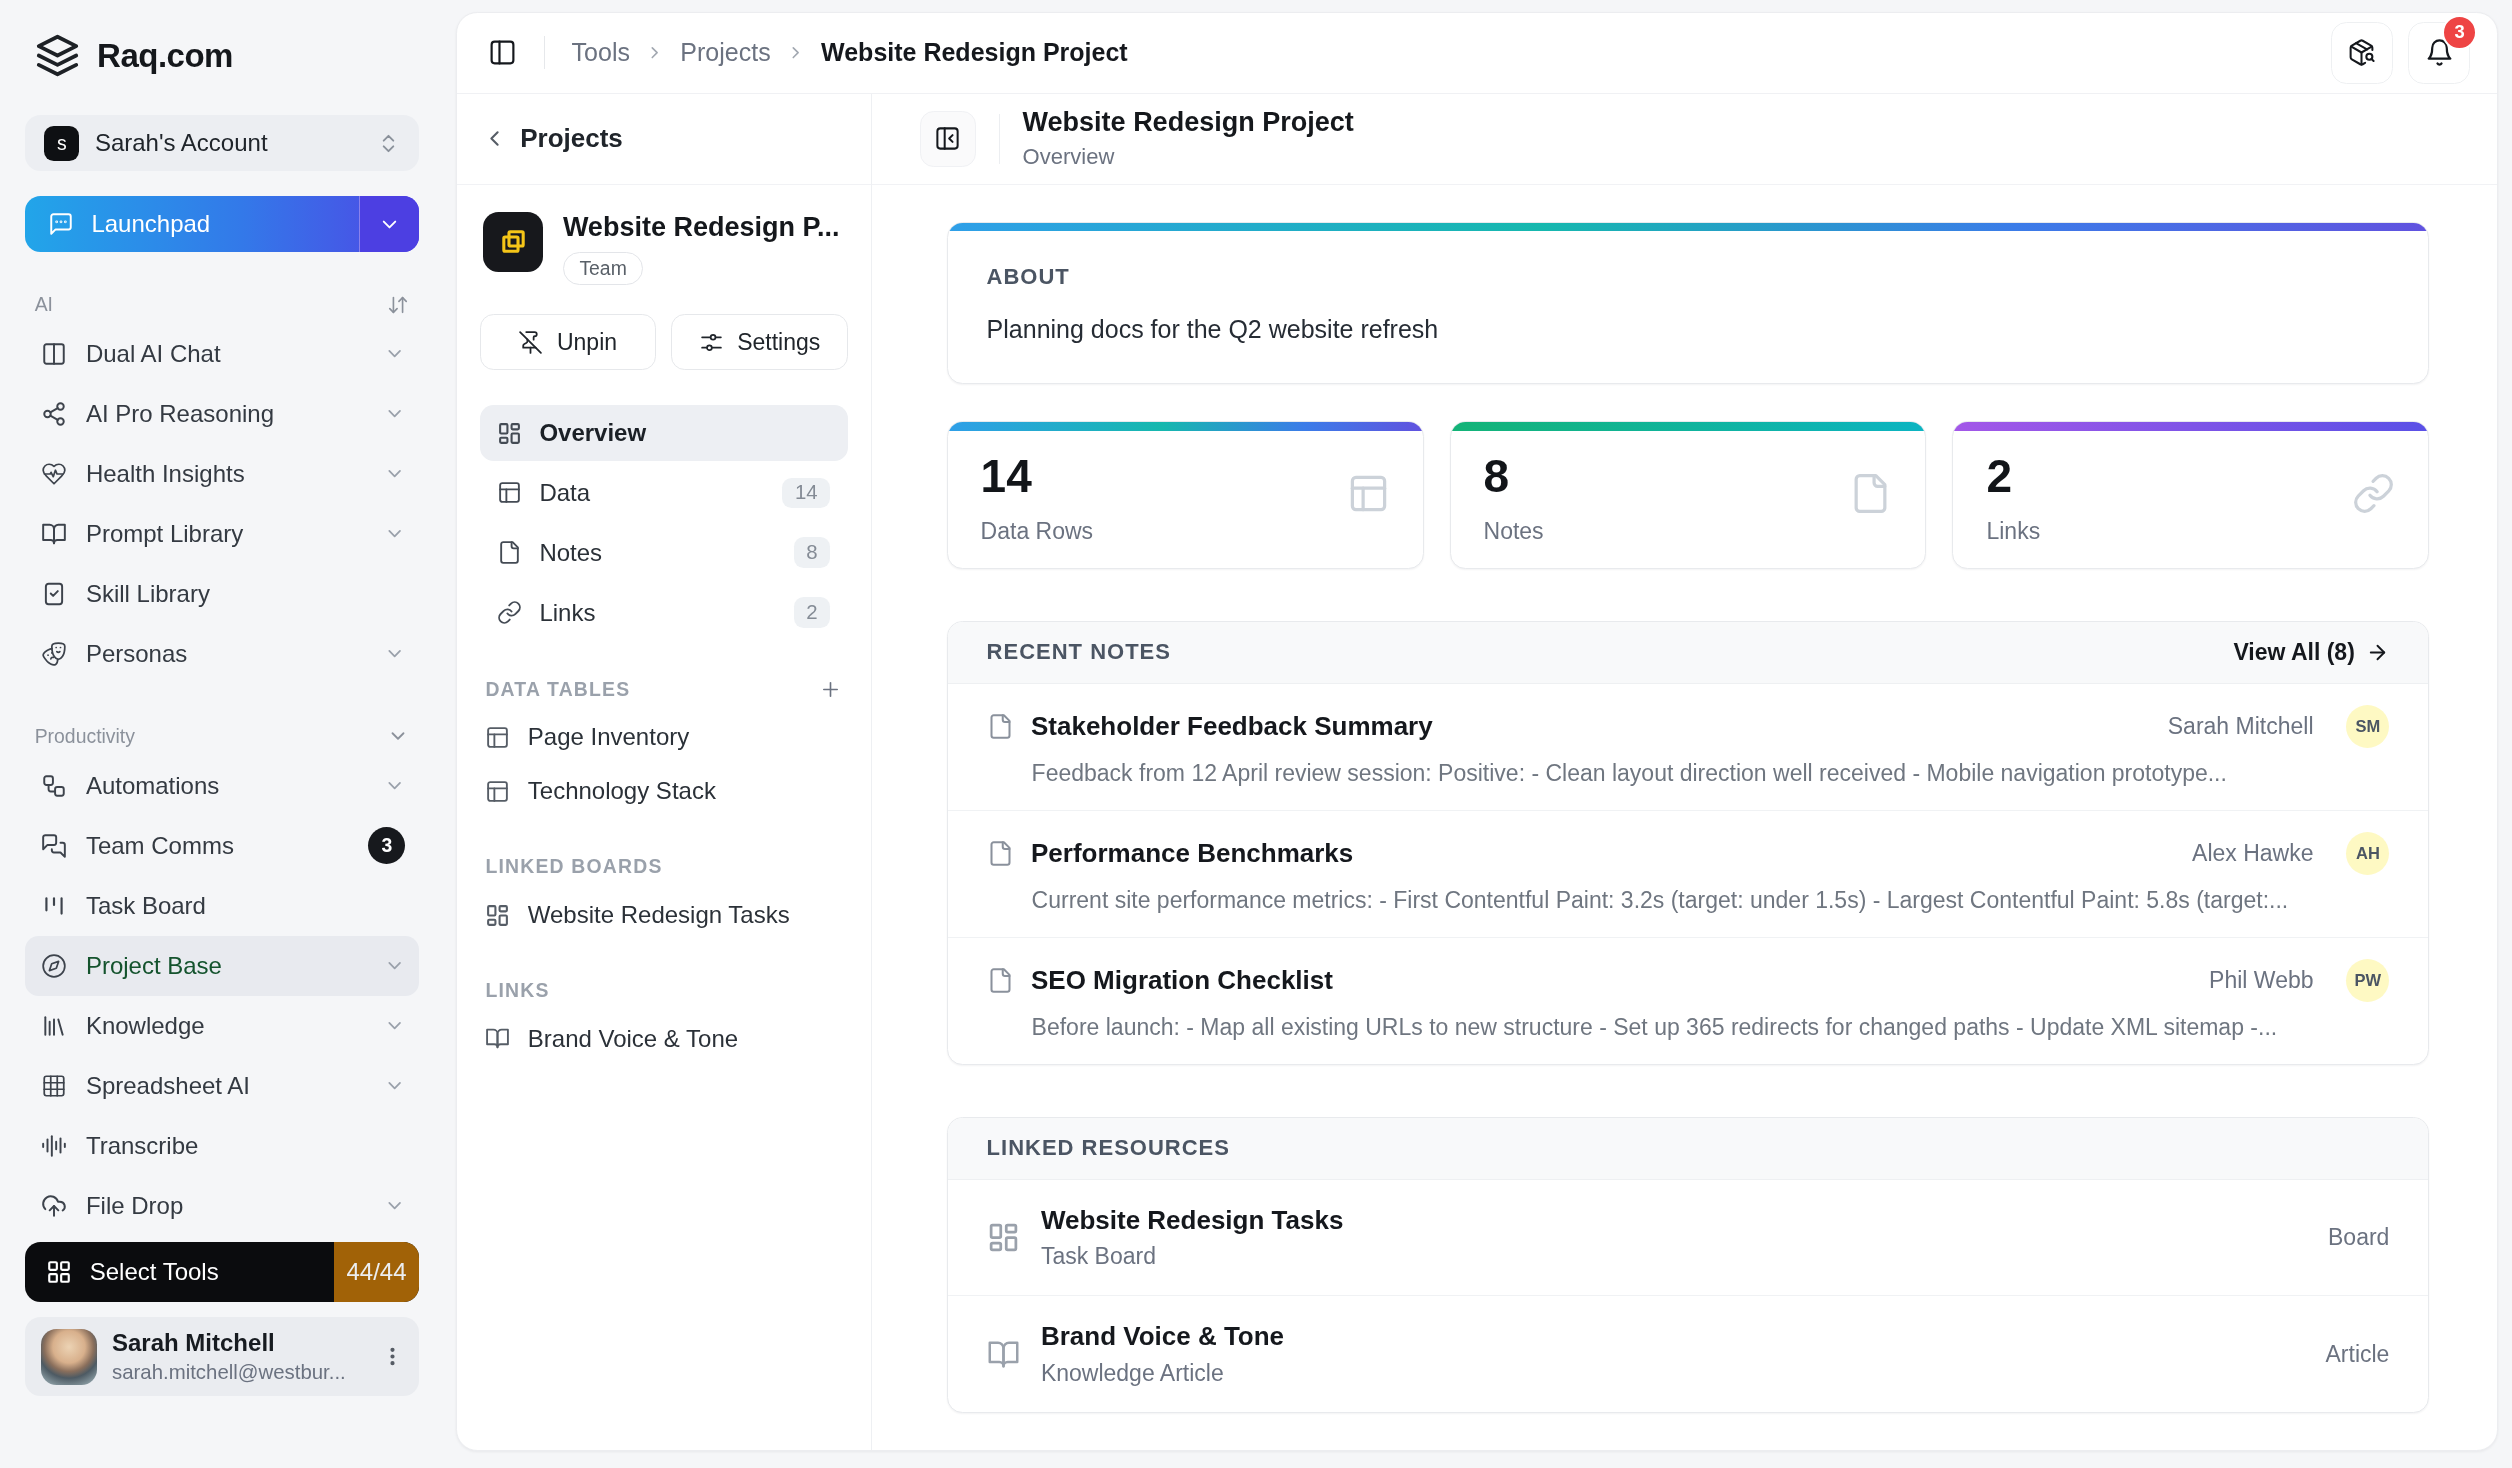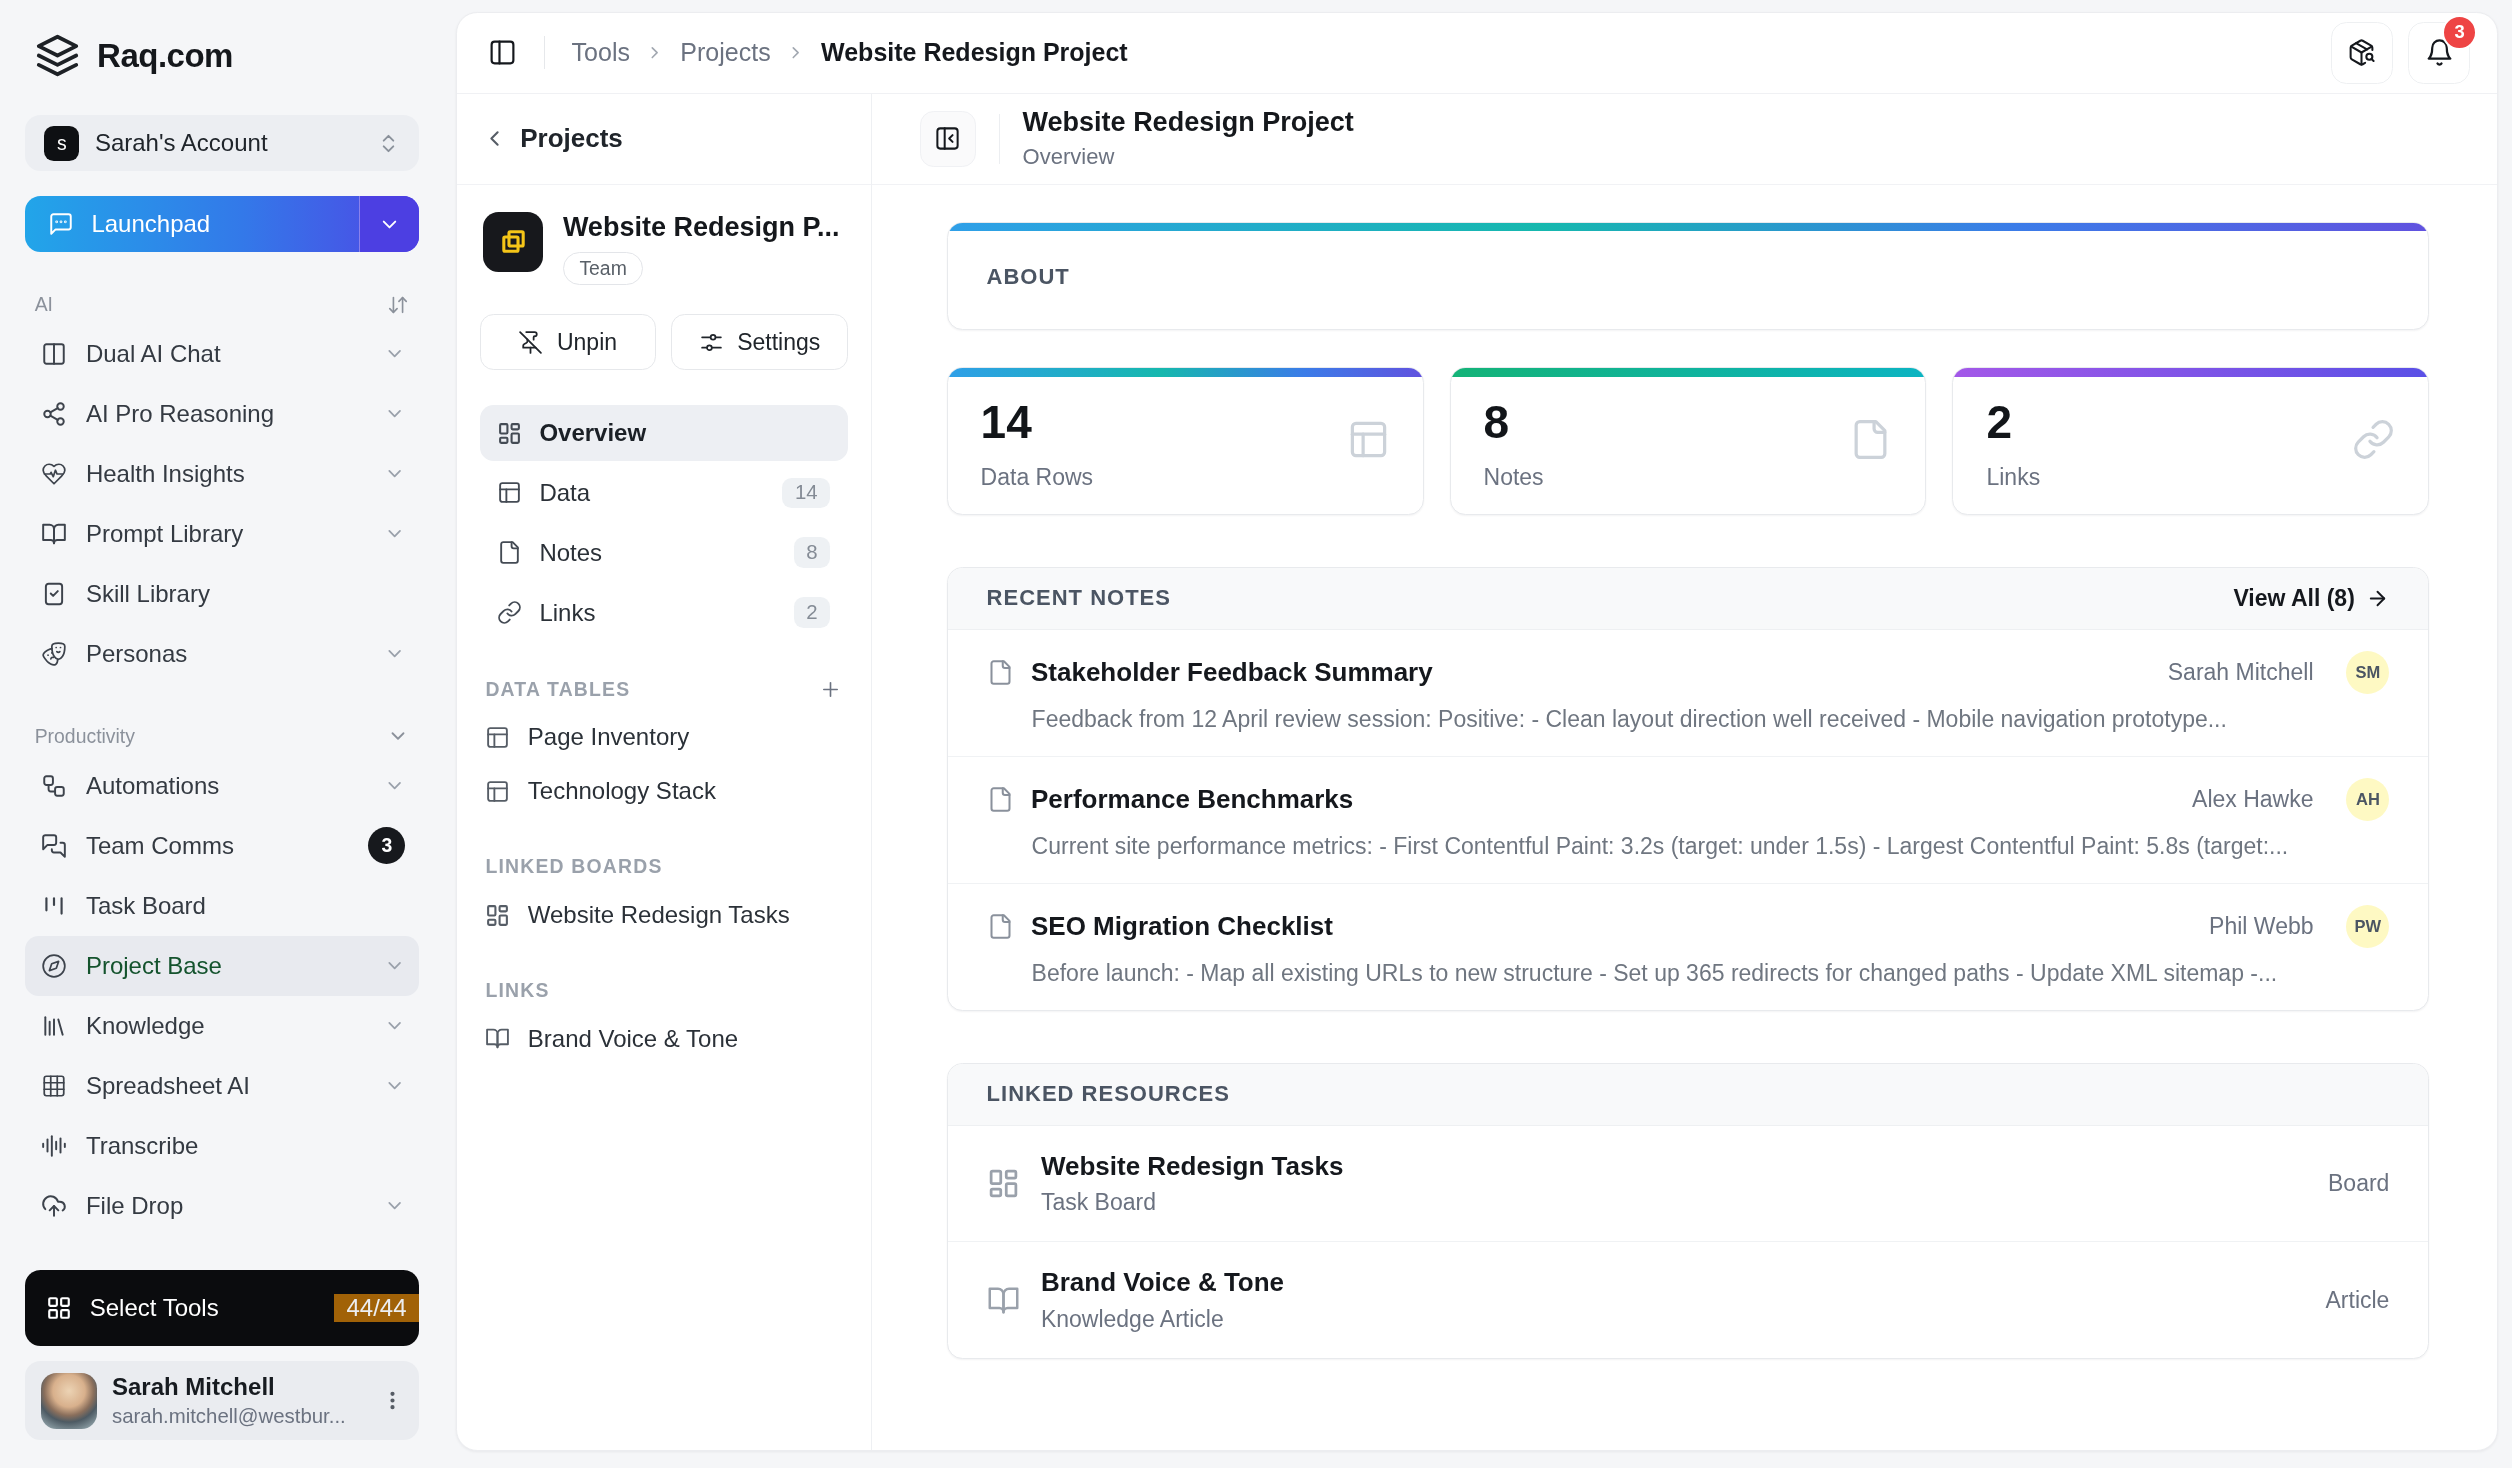--- a/index.html
+++ b/index.html
@@ -32,21 +32,21 @@
   .side-sec-head { margin:41px 9.7px 7.8px 9.7px; display:flex; align-items:center; justify-content:space-between; }
   .side-sec-title { font-size:19.4px; color:#8b919b; font-weight:500; }
   .side-sec-head .ic { width:22px; height:22px; color:#8b919b; }
   .side-item { height:60px; display:flex; align-items:center; gap:19.4px; padding:0 13.6px 0 15.5px; border-radius:13.6px; cursor:pointer; }
   .side-item.active { background:#e8eaef; }
   .side-item .it-ic { width:26px; height:26px; color:#3d434c; }
   .side-item .it-label { flex:1; font-size:24px; color:#343a42; font-weight:500; white-space:nowrap; }
   .side-item.active .it-label { color:#14532d; font-weight:400; }
   .side-item .chev { width:21.3px; height:21.3px; color:#9aa1ab; }
   .num-badge { min-width:37px; height:37px; border-radius:50%; background:#17191d; color:#fff; font-size:19.4px; font-weight:600; display:flex; align-items:center; justify-content:center; }
-  .select-tools { margin-top:34px; height:76px; border-radius:15.5px; background:#0b0c0e; color:#fff; display:flex; overflow:hidden; cursor:pointer;align-items:center; }
+  .select-tools { margin-top:6px; height:60px; border-radius:15.5px; background:#0b0c0e; color:#fff; display:flex; overflow:hidden; cursor:pointer; }
   .st-main { flex:1; display:flex; align-items:center; gap:17.4px; padding:0 21.3px; }
   .st-main .ic { width:26px; height:26px; }
   .st-label { font-size:24px; font-weight:500; }
   .st-count { width:85px; background:#a16207; display:flex; align-items:center; justify-content:center; font-size:24px; color:#eceef0; }
   .user-card { margin-top:15.5px; height:79px; background:#eaecf0; border-radius:15.5px; display:flex; align-items:center; padding:0 15.5px; gap:15.5px; cursor:pointer; }
   .user-photo { width:56px; height:56px; border-radius:15.5px; flex:none;
     background:radial-gradient(circle at 50% 32%, #ecd3b4 0%, #d8b08c 34%, #8a6f5c 52%, #4d5a63 66%, #a8bcc2 100%); }
   .user-meta { flex:1; min-width:0; }
   .user-name { font-size:24px; font-weight:600; color:#171b20; }
   .user-email { font-size:20.4px; color:#6b7280; margin-top:4.8px; white-space:nowrap; overflow:hidden; }
@@ -670,20 +670,21 @@
           <div class="mh-sub">Overview</div>
         </span>
       </div>
 
       <div class="content">
 
         <div class="card">
           <div class="grad g-about"></div>
           <div class="about-body">
             <div class="sec-label">ABOUT</div>
+            <div class="about-text">Planning docs for the Q2 website refresh</div>
           </div>
         </div>
 
         <div class="stats">
           <div class="card">
             <div class="grad g-blue"></div>
             <div class="stat-inner">
               <div class="stat-value">14</div>
               <div class="stat-label">Data Rows</div>
               <span class="ic stat-ic">

